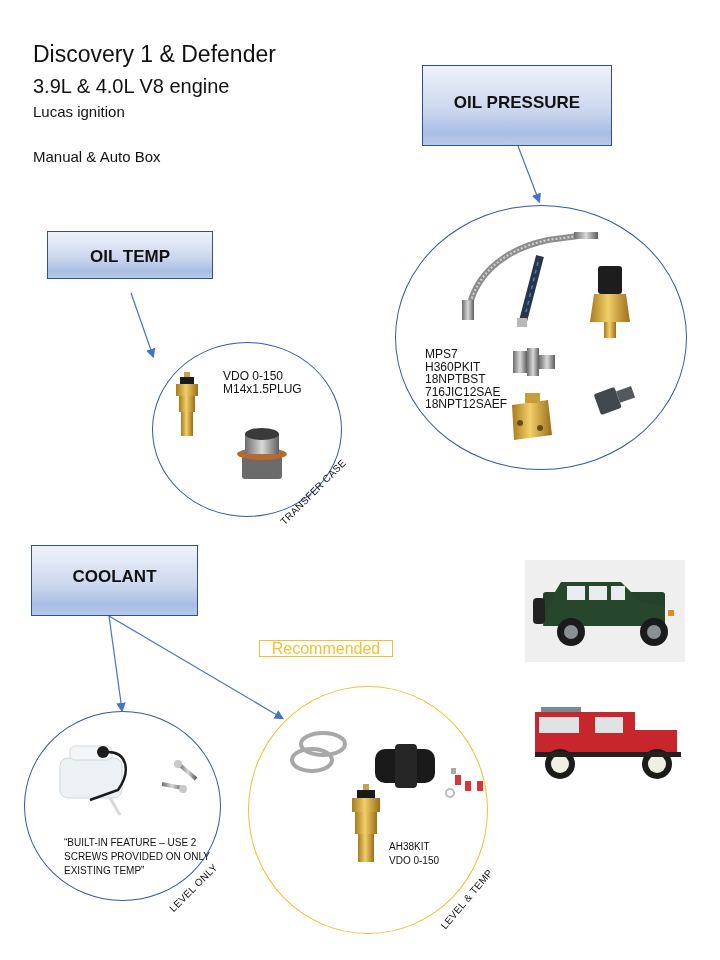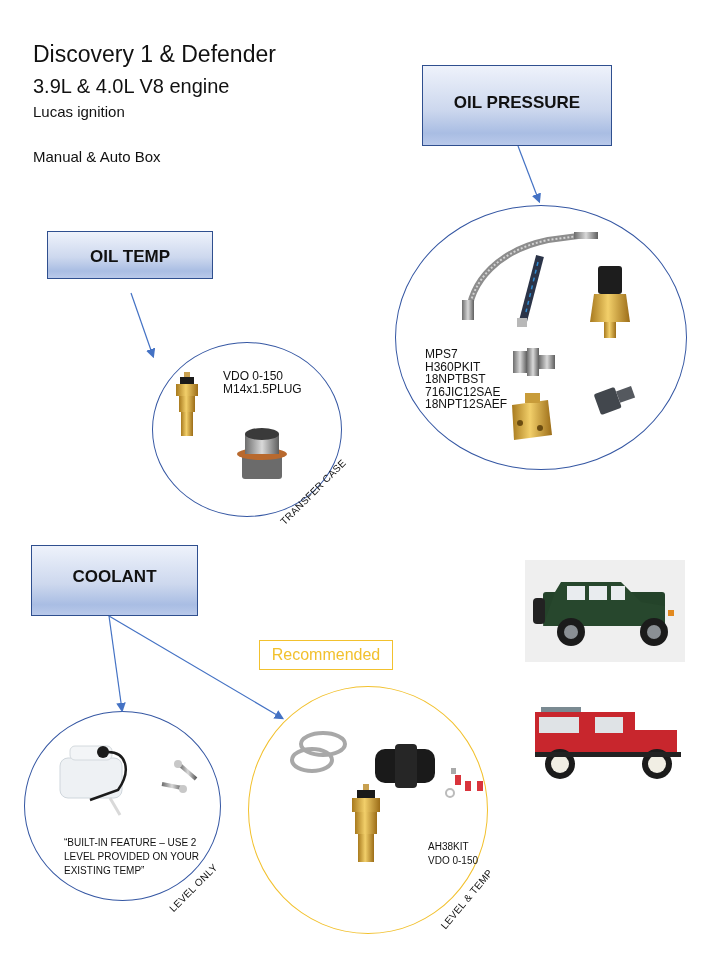--- a/index.html
+++ b/index.html
@@ -16,21 +16,21 @@
   .catbox span { margin-top:20px; }
 
   .circle { position:absolute; border-radius:50%; box-sizing:border-box; }
   .blue-ring { border:1.3px solid #3557a3; }
   .gold-ring { border:1.3px solid #f2c12e; }
 
   .small { font-size:12px; line-height:12.5px; color:#111; }
   .note { font-size:10px; line-height:14px; color:#111; }
   .rot { position:absolute; font-size:10px; color:#111; transform-origin:left bottom; white-space:nowrap; letter-spacing:0.3px; }
 
-  .rec { left:259px; top:640px; width:134px; height:30px; border:1px solid #f2c12e; box-sizing:border-box; color:#f2c12e; font-size:16px; display:flex; align-items:center; justify-content:center; }
+  .rec { left:259px; top:640px; width:134px; height:17px; border:1px solid #f2c12e; box-sizing:border-box; color:#f2c12e; font-size:16px; display:flex; align-items:center; justify-content:center; }
 
   svg.overlay { position:absolute; left:0; top:0; width:720px; height:960px; pointer-events:none; }
   .car-bg { position:absolute; }
 </style>
 </head>
 <body>
 
 <div class="abs title1">Discovery 1 &amp; Defender</div>
 <div class="abs title2">3.9L &amp; 4.0L V8 engine</div>
 <div class="abs title3">Lucas ignition</div>
@@ -166,28 +166,28 @@
 </div>
 
 <div class="abs small" style="left:223px;top:370px;">
   <div>VDO 0-150</div>
   <div>M14x1.5PLUG</div>
 </div>
 <div class="rot" style="left:286px;top:516px;transform:rotate(-45deg);">TRANSFER  CASE</div>
 
 <div class="abs note" style="left:64px;top:836px;">
   <div>“BUILT-IN FEATURE – USE 2</div>
-  <div>LEVEL PROVIDED ON YOUR</div>
+  <div>SCREWS PROVIDED ON ONLY</div>
   <div>EXISTING TEMP”</div>
 </div>
 <div class="rot" style="left:175px;top:903px;transform:rotate(-45deg);">LEVEL  ONLY</div>
 
 <div class="abs rec">Recommended</div>
 
-<div class="abs small" style="left:389px;top:840px;font-size:10px;line-height:14px;margin-left:39px;">
+<div class="abs small" style="left:389px;top:840px;font-size:10px;line-height:14px;">
   <div>AH38KIT</div>
   <div>VDO 0-150</div>
 </div>
 <div class="rot" style="left:447px;top:920px;transform:rotate(-50deg);">LEVEL  &amp; TEMP</div>
 
 <div class="car-bg" style="left:525px;top:560px;width:160px;height:102px;background:#efefef;">
   <svg width="160" height="102" viewBox="0 0 160 102">
     <rect x="18" y="32" width="122" height="34" rx="3" fill="#24432a"></rect>
     <path d="M30,32 L36,22 L96,22 L116,42 L140,46 L140,66 L18,66 Z" fill="#27472d"></path>
     <rect x="42" y="26" width="18" height="14" fill="#e9ecef"></rect>

